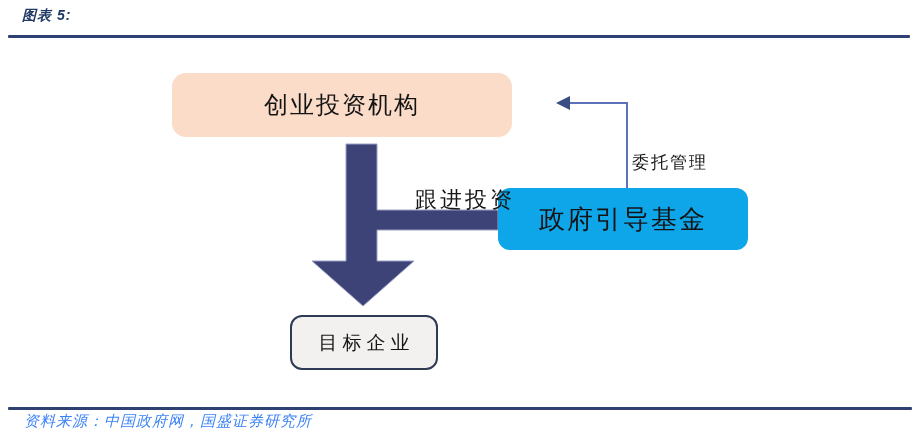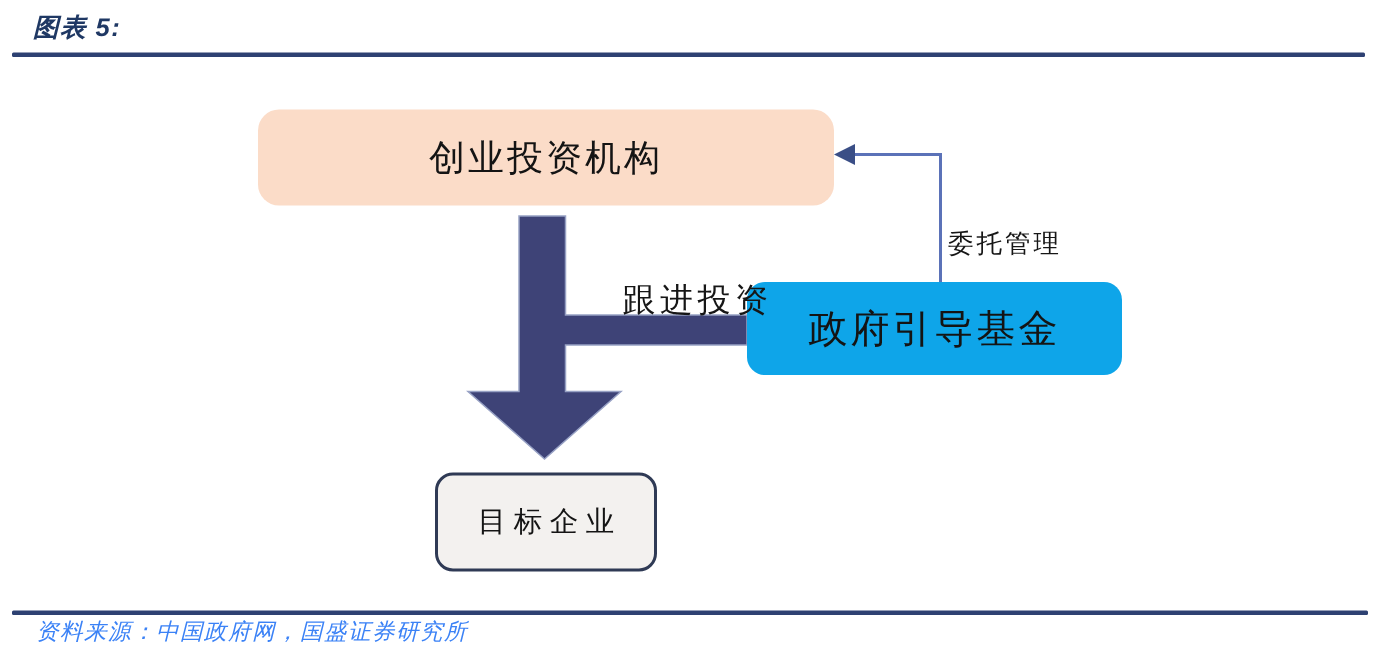--- a/index.html
+++ b/index.html
@@ -4,33 +4,33 @@
 <style>
   html,body{margin:0;padding:0;background:#ffffff;}
   #stage{
     position:relative;width:918px;height:437px;background:#ffffff;
     font-family:"Liberation Sans",sans-serif;overflow:hidden;
   }
   .abs{position:absolute;}
   
   .fig-title{
     top:7px;left:22px;display:flex;gap:10px;align-items:baseline;
-    font-weight:bold;font-style:italic;font-size:17px;letter-spacing:1px;
+    font-weight:bold;font-style:italic;font-size:14px;letter-spacing:1px;
   }
   .rule{height:3px;border-radius:1px;}
   .rule-top{top:35px;left:8px;width:902px;}
   .rule-bottom{top:407px;left:8px;width:904px;}
   
   .node{
     display:flex;align-items:center;justify-content:center;
     color:#141414;
   }
-  .node-vc{top:73px;left:172px;width:384px;height:64px;border-radius:14px;font-size:24px;letter-spacing:2px;}
+  .node-vc{top:73px;left:172px;width:340px;height:64px;border-radius:14px;font-size:24px;letter-spacing:2px;}
   .node-gov{top:188px;left:498px;width:250px;height:62px;border-radius:12px;font-size:26px;letter-spacing:2px;}
-  .node-target{top:315px;left:290px;width:148px;height:66px;border-radius:12px;font-size:19px;letter-spacing:5px;border:2px solid #2F3A55;box-sizing:border-box;padding-left:5px;}
+  .node-target{top:315px;left:290px;width:148px;height:55px;border-radius:12px;font-size:19px;letter-spacing:5px;border:2px solid #2F3A55;box-sizing:border-box;padding-left:5px;}
   
   .edge-label{color:#161616;white-space:nowrap;}
   .label-follow{top:185px;left:415px;font-size:22px;letter-spacing:3px;}
   .label-entrust{top:135px;left:632px;font-size:17px;letter-spacing:2px;margin-top:16px;}
   
   .source{top:412px;left:24px;font-style:italic;font-size:15px;letter-spacing:1px;}
   svg{display:block;}
 </style>
 </head>
 <body>

